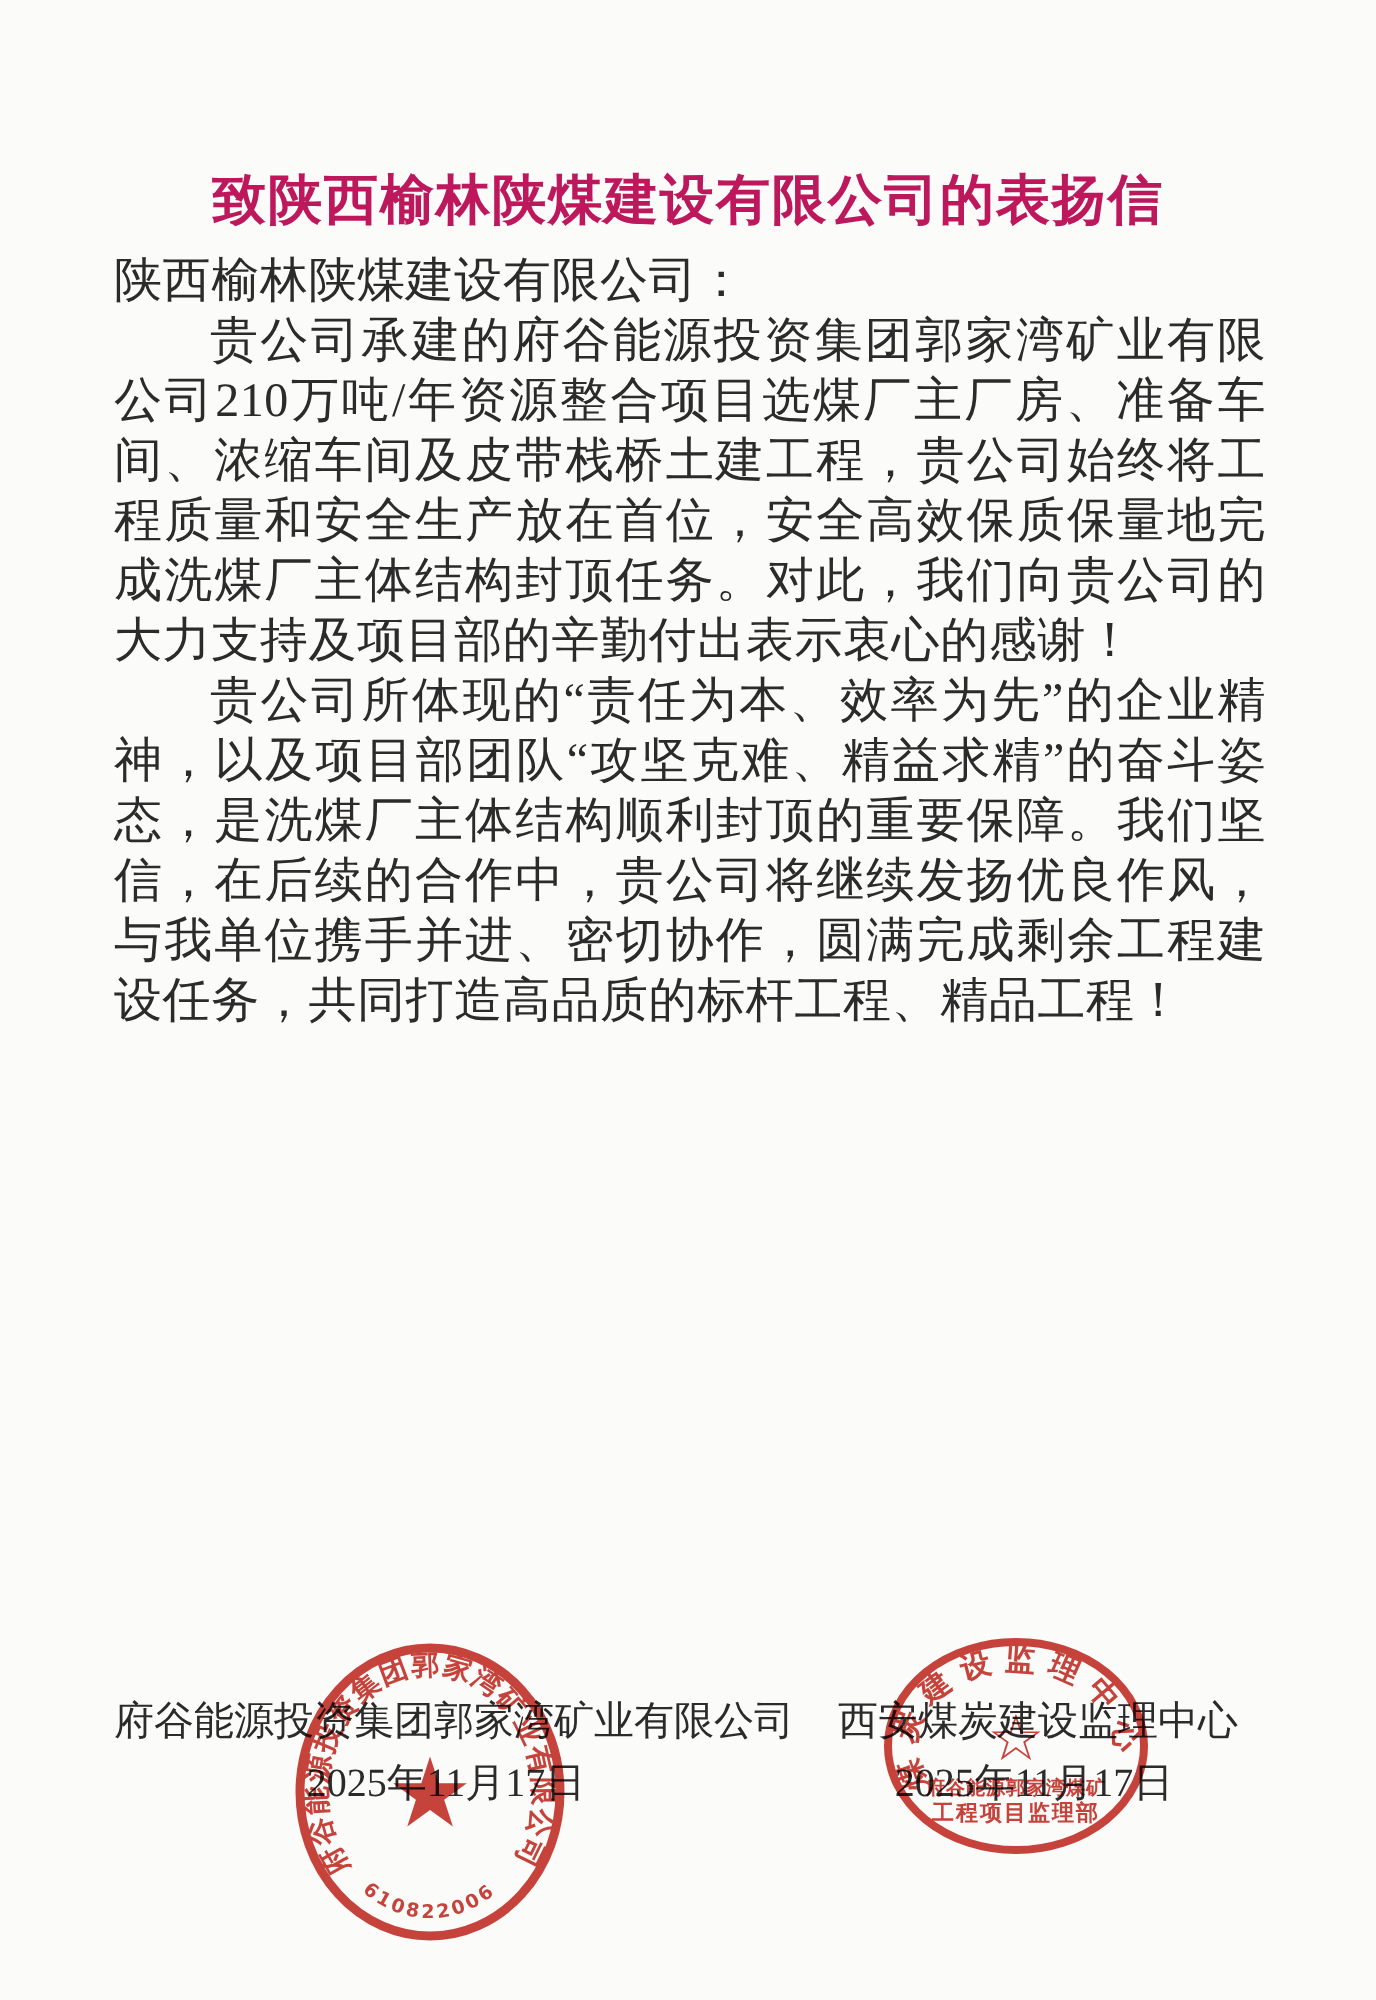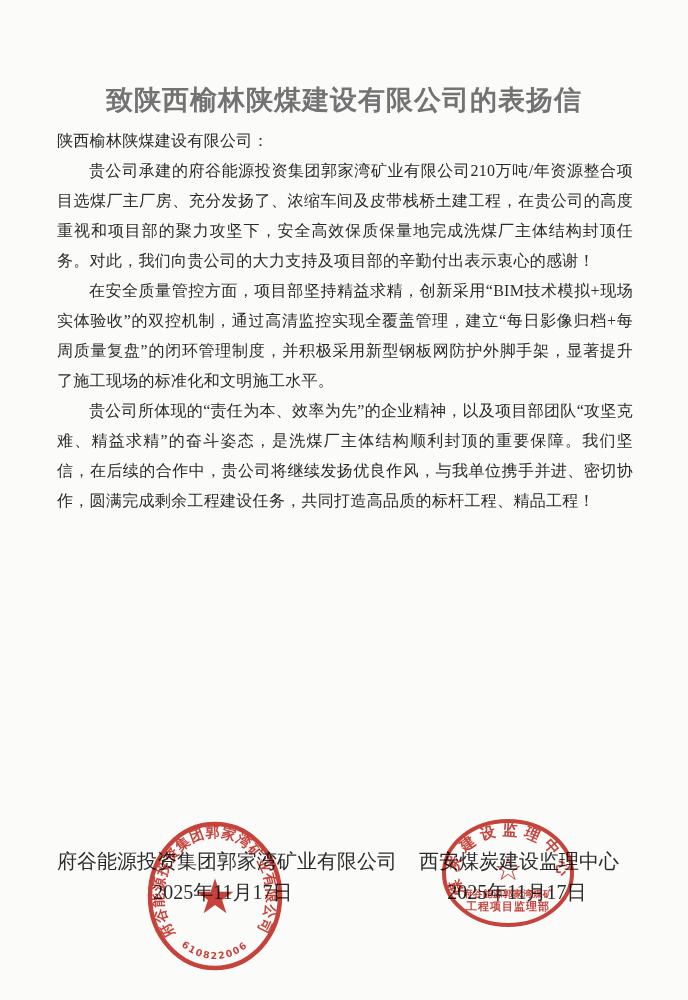--- a/index.html
+++ b/index.html
@@ -7,25 +7,25 @@
   .page {
     position:relative; width:688px; height:1000px; margin:0 auto;
     background:#fbfbfa; overflow:hidden;
     font-family:"Liberation Serif","DejaVu Serif",serif;
     color:#2b2b2b;
   }
   .title {
     position:absolute; top:82px; left:0; right:0;
     text-align:center;
     font-family:"DejaVu Sans","Liberation Sans",sans-serif;
-    font-weight:700; font-size:27px; letter-spacing:1px; color:#737373;
+    font-weight:700; font-size:27px; letter-spacing:1px; color:#be185d;
   }
   .body-text {
     position:absolute; top:126px; left:57px; width:576px;
-    font-size:16px; line-height:30px; letter-spacing:0.3px;
+    font-size:24px; line-height:30px; letter-spacing:0.3px;
     text-align:justify; text-justify:inter-character;
   }
   .body-text p { margin:0; }
   .body-text p.indent { text-indent:2em; }
   .sign-block {
     position:absolute; top:846px; text-align:center;
     font-size:20px; line-height:31px; white-space:nowrap;
   }
   .sign-left  { left:57px;  width:332px; }
   .sign-right { left:419px; width:196px; }
@@ -46,22 +46,21 @@
 </style>
 </head>
 <body>
 
 <div class="page">
 
   <h1 class="title">致陕西榆林陕煤建设有限公司的表扬信</h1>
 
   <div class="body-text">
     <p>陕西榆林陕煤建设有限公司：</p>
-    <p class="indent">贵公司承建的府谷能源投资集团郭家湾矿业有限公司210万吨/年资源整合项目选煤厂主厂房、充分发扬了、浓缩车间及皮带栈桥土建工程，在贵公司的高度重视和项目部的聚力攻坚下，安全高效保质保量地完成洗煤厂主体结构封顶任务。对此，我们向贵公司的大力支持及项目部的辛勤付出表示衷心的感谢！</p>
-    <p class="indent">在安全质量管控方面，项目部坚持精益求精，创新采用“BIM技术模拟+现场实体验收”的双控机制，通过高清监控实现全覆盖管理，建立“每日影像归档+每周质量复盘”的闭环管理制度，并积极采用新型钢板网防护外脚手架，显著提升了施工现场的标准化和文明施工水平。</p>
+    <p class="indent">贵公司承建的府谷能源投资集团郭家湾矿业有限公司210万吨/年资源整合项目选煤厂主厂房、准备车间、浓缩车间及皮带栈桥土建工程，贵公司始终将工程质量和安全生产放在首位，安全高效保质保量地完成洗煤厂主体结构封顶任务。对此，我们向贵公司的大力支持及项目部的辛勤付出表示衷心的感谢！</p>
     <p class="indent">贵公司所体现的“责任为本、效率为先”的企业精神，以及项目部团队“攻坚克难、精益求精”的奋斗姿态，是洗煤厂主体结构顺利封顶的重要保障。我们坚信，在后续的合作中，贵公司将继续发扬优良作风，与我单位携手并进、密切协作，圆满完成剩余工程建设任务，共同打造高品质的标杆工程、精品工程！</p>
   </div>
 
   <div class="sign-block sign-left">
     <div>府谷能源投资集团郭家湾矿业有限公司</div>
     <div>2025年11月17日</div>
   </div>
 
   <div class="sign-block sign-right">
     <div>西安煤炭建设监理中心</div>

